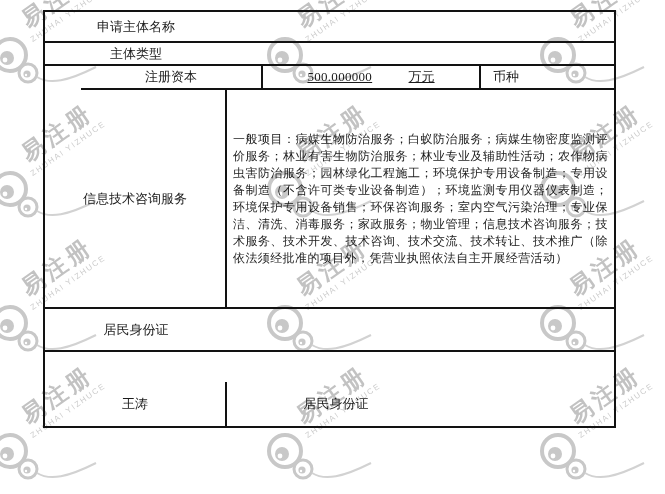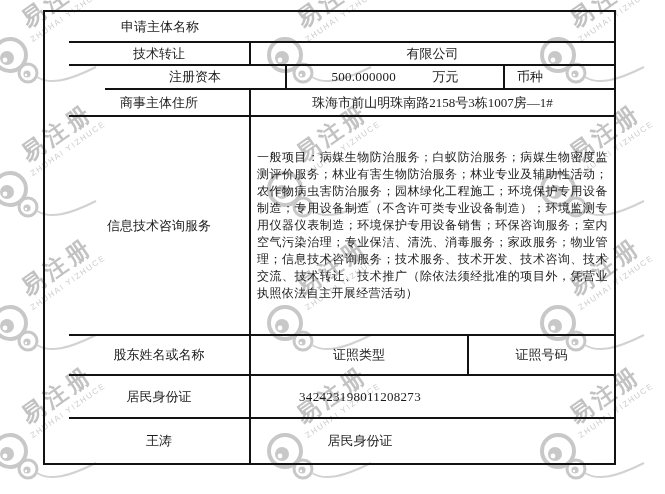--- a/index.html
+++ b/index.html
@@ -25,39 +25,39 @@
     color:#c2c2c2; font-family:"Liberation Serif","DejaVu Serif",serif;
   }
   .wm-en {
     font-size:8px; letter-spacing:1.6px; color:#cccccc; margin-top:-1px;
     font-family:"Liberation Sans","DejaVu Sans",sans-serif;
   }
 
   
   .reg-table {
     position:absolute; left:43px; top:10px; width:573px; z-index:1;
-    border:2px solid #121212; background:transparent;padding-left:24px;
+    border:2px solid #121212; background:transparent;
   }
   .trow { display:grid; border-bottom:2px solid #121212; background:transparent; }
-  .trow:last-child { border-bottom:none; }
+  .trow:last-child { border-bottom:none;margin-top:30px; }
   .r1 { grid-template-columns:182px 1fr; height:31px; }
   .r2 { grid-template-columns:182px 1fr; height:23px; }
   .r3 { grid-template-columns:182px 218px 50px 1fr; height:24px;margin-left:36px; }
   .r4 { grid-template-columns:182px 1fr; height:27px; }
   .r5 { grid-template-columns:182px 1fr; height:219px; }
   .r6 { grid-template-columns:182px 218px 1fr; height:40px; }
   .r7 { grid-template-columns:182px 218px 1fr; height:43px; }
   .r8 { grid-template-columns:182px 218px 1fr; height:44px; }
   .cell {
     display:flex; align-items:center; justify-content:center;
     border-right:2px solid #121212; font-size:13px; line-height:1.2;
     text-align:center; padding:1px 4px; background:transparent;
   }
   .cell:last-child { border-right:none; }
-  .capital-cell { justify-content:space-evenly; padding:1px 8px; }
+  .capital-cell { justify-content:space-evenly; padding:1px 8px;text-decoration:underline; }
   .scope-cell {
     padding:2px 6px; text-align:justify; align-items:center;
   }
   .scope-text {
     font-size:12px; line-height:17px; letter-spacing:0.4px;
     text-align:justify; text-justify:inter-ideograph; width:100%;
   }
   .num { font-family:"Liberation Serif","DejaVu Serif",serif; letter-spacing:0.3px; }
 </style>
 </head>
@@ -252,54 +252,43 @@
     </div>
   </div>
 
   <div class="reg-table">
 
     <div class="trow r1">
       <div class="cell">申请主体名称</div>
     </div>
 
     <div class="trow r2">
-      <div class="cell">技术转让</div>
-      <div class="cell">有限公司</div>
+      <div class="cell">主体类型</div>
     </div>
 
     <div class="trow r3">
       <div class="cell">注册资本</div>
       <div class="cell capital-cell">
         <span class="num">500.000000</span>
         <span>万元</span>
       </div>
       <div class="cell">币种</div>
     </div>
 
-    <div class="trow r4">
-      <div class="cell">商事主体住所</div>
-      <div class="cell">珠海市前山明珠南路2158号3栋1007房—1#</div>
-    </div>
 
     <div class="trow r5">
       <div class="cell">信息技术咨询服务</div>
       <div class="cell scope-cell">
         <div class="scope-text">一般项目：病媒生物防治服务；白蚁防治服务；病媒生物密度监测评价服务；林业有害生物防治服务；林业专业及辅助性活动；农作物病虫害防治服务；园林绿化工程施工；环境保护专用设备制造；专用设备制造（不含许可类专业设备制造）；环境监测专用仪器仪表制造；环境保护专用设备销售；环保咨询服务；室内空气污染治理；专业保洁、清洗、消毒服务；家政服务；物业管理；信息技术咨询服务；技术服务、技术开发、技术咨询、技术交流、技术转让、技术推广（除依法须经批准的项目外，凭营业执照依法自主开展经营活动）</div>
       </div>
     </div>
 
-    <div class="trow r6">
-      <div class="cell">股东姓名或名称</div>
-      <div class="cell">证照类型</div>
-      <div class="cell">证照号码</div>
-    </div>
 
     <div class="trow r7">
       <div class="cell">居民身份证</div>
-      <div class="cell num">342423198011208273</div>
     </div>
 
     <div class="trow r8">
       <div class="cell">王涛</div>
       <div class="cell">居民身份证</div>
     </div>
 
   </div>
 </div>
 

